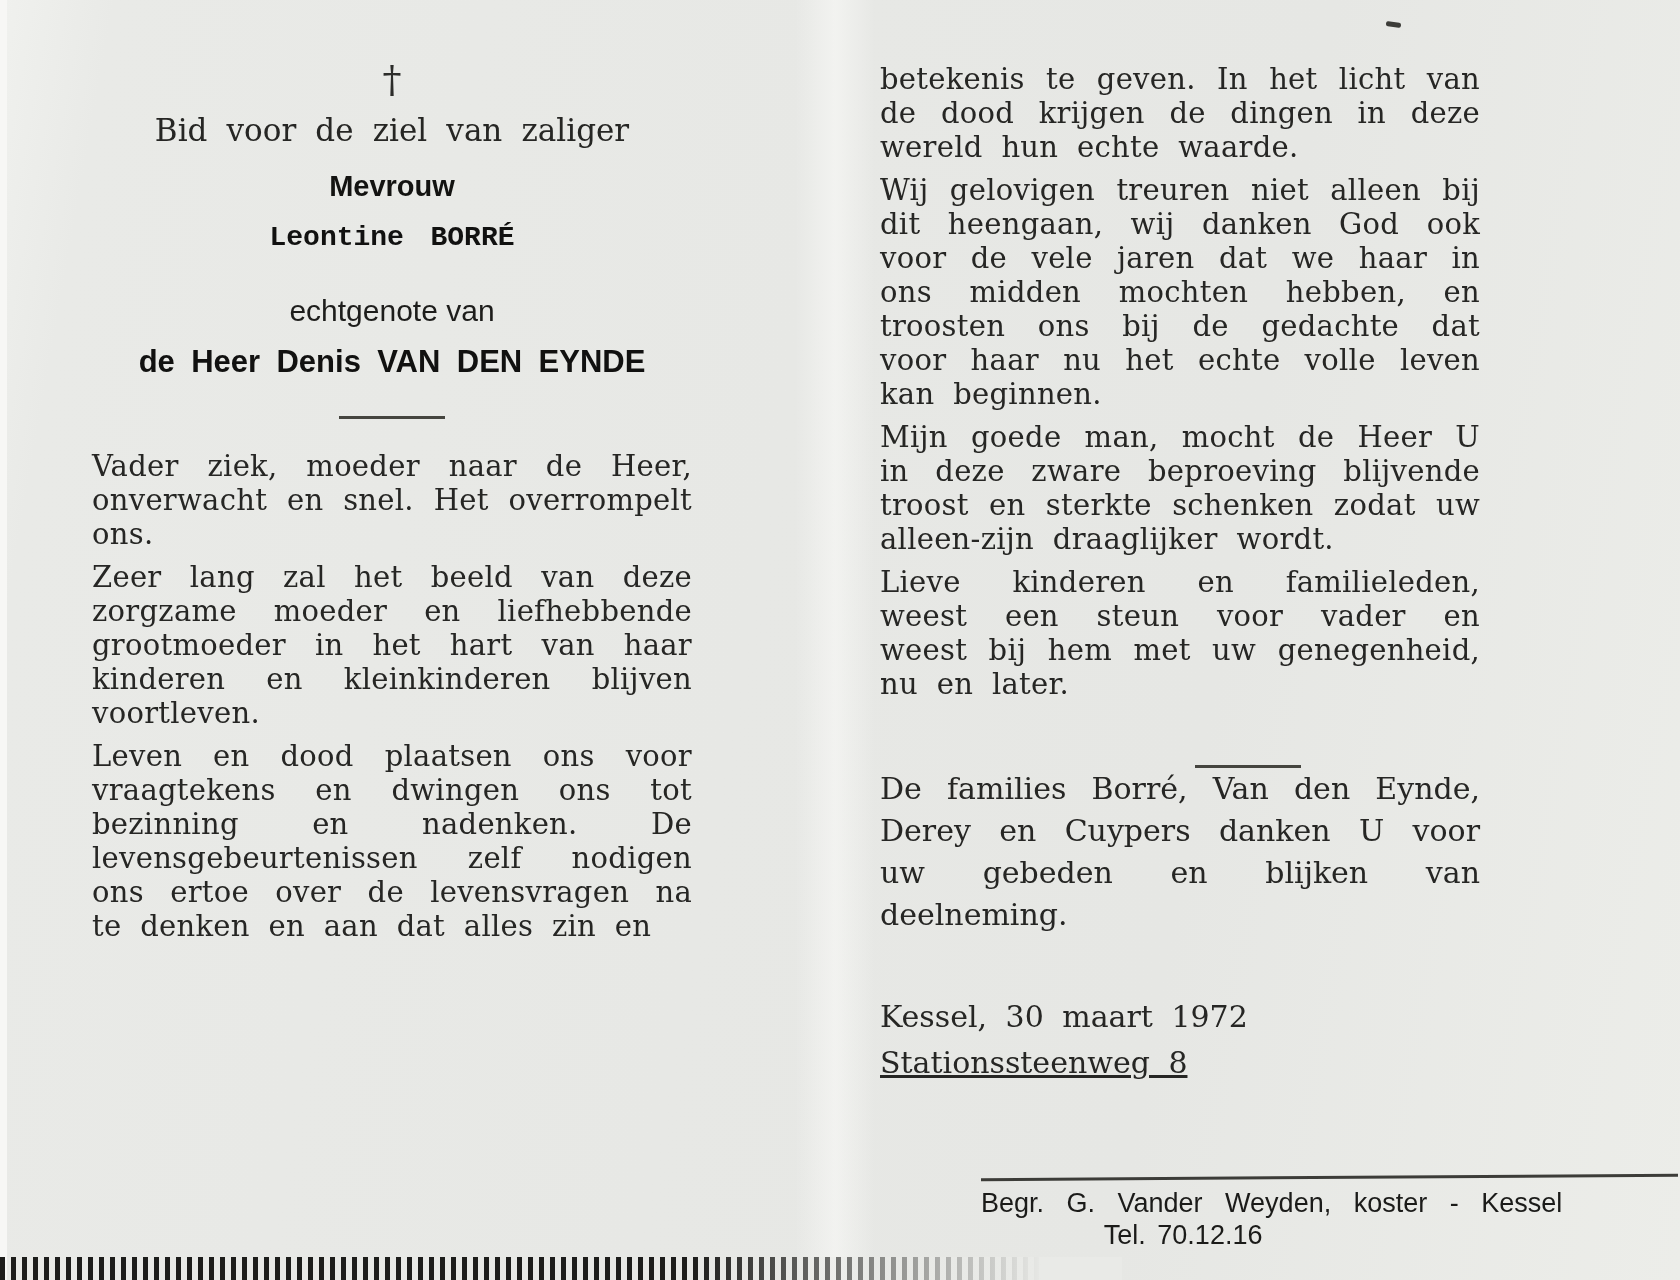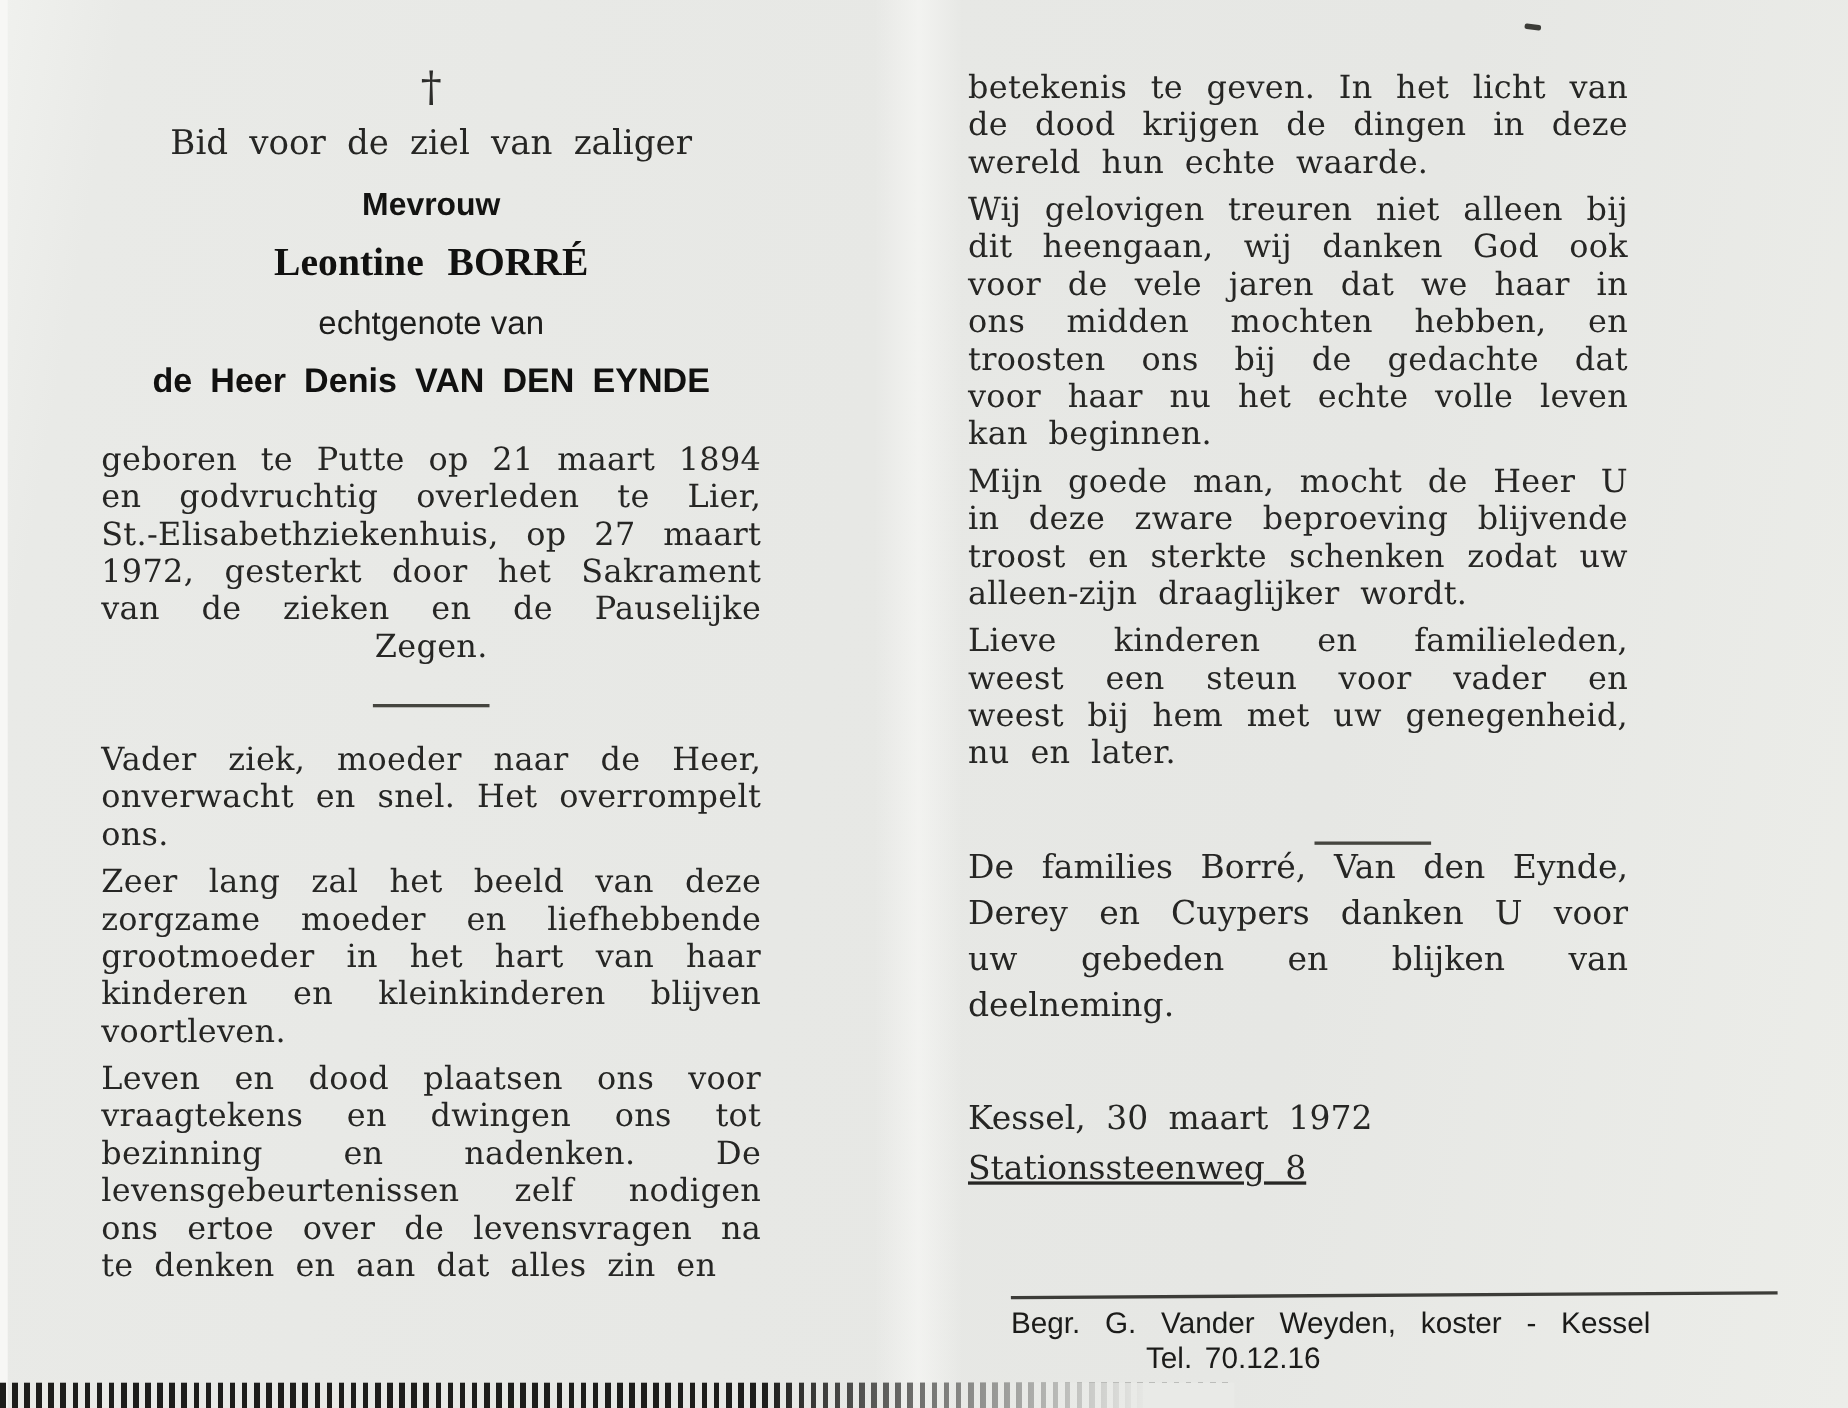--- a/index.html
+++ b/index.html
@@ -16,33 +16,33 @@
   .col{position:absolute;width:600px;}
   .col-left{left:92px;top:58px;}
   .col-right{left:880px;top:62px;}
 
   p{margin:0 0 9px 0;}
   .serif-body{font-size:29px;line-height:34px;text-align:justify;word-spacing:.32em;letter-spacing:.01em;}
 
   .header-cross{font-size:38px;line-height:42px;text-align:center;margin-bottom:12px;color:#2c2c2a;}
   .invocation{font-size:31px;line-height:36px;text-align:center;word-spacing:.3em;margin-bottom:22px;}
   .title-mevrouw{font-family:"Liberation Sans",sans-serif;font-weight:bold;font-size:29px;line-height:32px;text-align:center;color:#131311;margin-bottom:14px;}
-  .deceased-name{font-family:Liberation Serif, serif;font-weight:bold;font-size:36px;line-height:44px;text-align:center;color:#111110;word-spacing:.35em;margin-bottom:18px;}
+  .deceased-name{font-family:Liberation Mono, monospace;font-weight:bold;font-size:28px;line-height:44px;text-align:center;color:#111110;word-spacing:.35em;margin-bottom:34px;}
   .relation{font-family:"Liberation Sans",sans-serif;font-size:30px;line-height:34px;text-align:center;color:#1d1d1b;margin-bottom:16px;}
   .spouse-name{font-family:"Liberation Sans",sans-serif;font-weight:bold;font-size:31px;line-height:36px;text-align:center;color:#111110;word-spacing:.25em;margin-bottom:36px;}
   .life-dates{text-align:justify;text-align-last:center;}
 
   .divider{width:106px;border:0;border-top:3px solid #45453f;margin:36px auto 30px auto;}
   .divider-right{width:106px;border:0;border-top:3px solid #45453f;margin:64px 0 0 315px;}
 
   .ack{font-size:30px;line-height:42px;text-align:justify;word-spacing:.34em;}
   .place-date{font-size:30px;line-height:46px;margin-top:58px;word-spacing:.3em;}
   .address{font-size:30px;line-height:46px;word-spacing:.3em;text-decoration:underline;}
 
-  .footer{position:absolute;left:919px;top:1176px;width:697px;font-family:"Liberation Sans",sans-serif;color:#1b1b19;}
+  .footer{position:absolute;left:981px;top:1176px;width:697px;font-family:"Liberation Sans",sans-serif;color:#1b1b19;}
   .footer-rule{border:0;border-top:3px solid #3c3c38;margin:0;transform:rotate(-0.35deg);}
   .footer-line{font-size:27px;line-height:32px;margin-top:8px;word-spacing:15px;white-space:nowrap;}
   .footer-tel{font-size:27px;line-height:32px;width:58%;text-align:center;word-spacing:4px;}
 
   .film-strip{position:absolute;left:0;bottom:0;width:1120px;height:23px;
     background:repeating-linear-gradient(90deg,#1d1d1b 0 5px,rgba(0,0,0,0) 5px 11px);}
   .film-fade{position:absolute;right:-2px;top:0;height:100%;width:430px;
     background:linear-gradient(90deg,rgba(233,234,231,0),#e9eae7 82%);}
 </style>
 </head>
@@ -55,21 +55,20 @@
   <div class="speck"></div>
 
   <div class="col col-left">
     <div class="header-cross">†</div>
     <div class="invocation">Bid voor de ziel van zaliger</div>
     <div class="title-mevrouw">Mevrouw</div>
     <div class="deceased-name">Leontine BORRÉ</div>
     <div class="relation">echtgenote van</div>
     <div class="spouse-name">de Heer Denis VAN DEN EYNDE</div>
 
-    <p class="serif-body life-dates">geboren te Putte op 21 maart 1894 en godvruchtig overleden te Lier, St.-Elisabethziekenhuis, op 27 maart 1972, gesterkt door het Sakrament van de zieken en de Pauselijke Zegen.</p>
 
     <hr class="divider">
 
     <p class="serif-body">Vader ziek, moeder naar de Heer, onverwacht en snel. Het overrompelt ons.</p>
     <p class="serif-body">Zeer lang zal het beeld van deze zorgzame moeder en liefhebbende grootmoeder in het hart van haar kinderen en kleinkinderen blijven voortleven.</p>
     <p class="serif-body">Leven en dood plaatsen ons voor vraagtekens en dwingen ons tot bezinning en nadenken. De levensgebeurtenissen zelf nodigen ons ertoe over de levensvragen na te denken en aan dat alles zin en</p>
   </div>
 
   <div class="col col-right">
     <p class="serif-body">betekenis te geven. In het licht van de dood krijgen de dingen in deze wereld hun echte waarde.</p>

